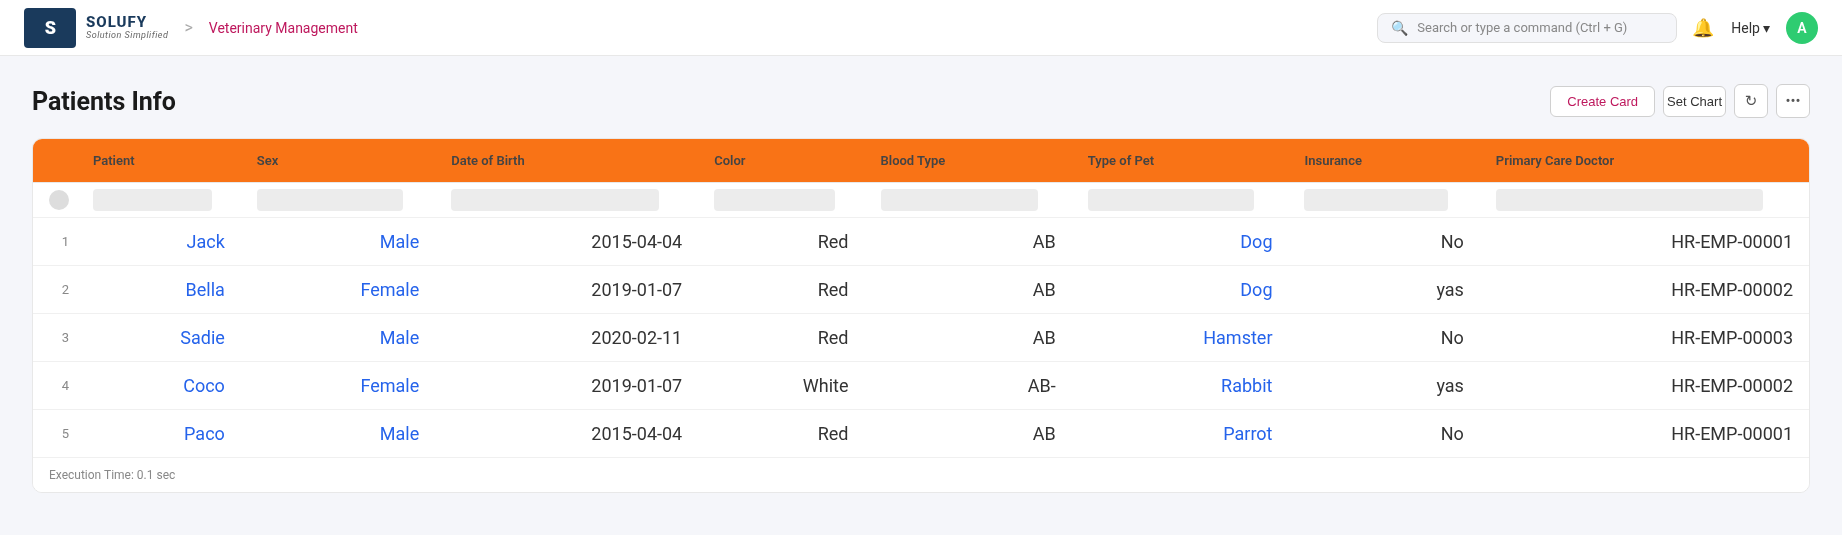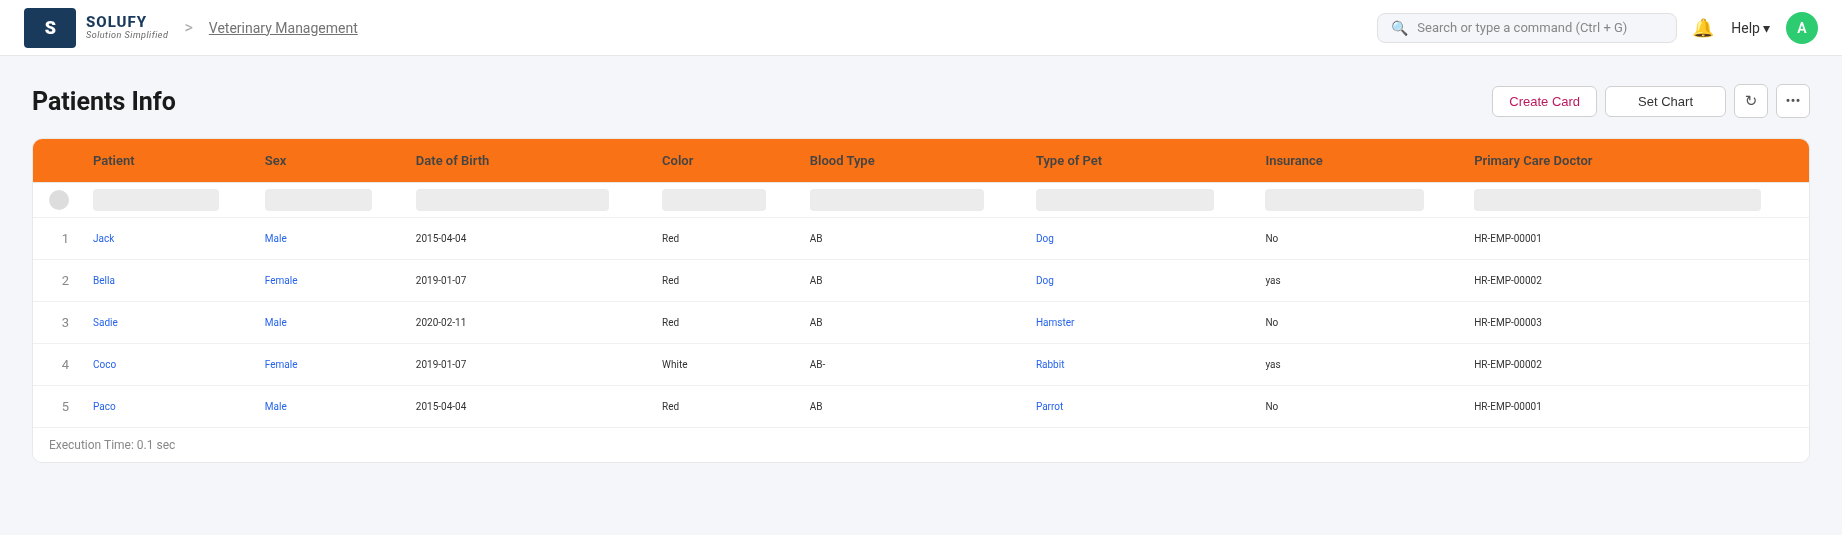--- a/index.html
+++ b/index.html
@@ -53,23 +53,22 @@
       font-size: 9px;
       color: #666;
       letter-spacing: 0.5px;
       font-style: italic;
     }
     .breadcrumb-sep {
       color: #aaa;
       font-size: 16px;
     }
     .breadcrumb-label {
-      color: #737373;
+      color: #be185d;
       font-size: 14px;
-      text-decoration: underline;
     }
     .header-spacer { flex: 1; }
     .search-bar {
       display: flex;
       align-items: center;
       background: #f5f6fa;
       border: 1px solid #e0e0e0;
       border-radius: 8px;
       padding: 6px 14px;
       gap: 8px;
@@ -143,21 +142,21 @@
       padding: 7px 16px;
       font-size: 13px;
       color: #be185d;
       cursor: pointer;
       font-weight: 500;
     }
     .btn-set-chart {
       background: #fff;
       border: 1px solid #d0d0d0;
       border-radius: 6px;
-      padding: 7px 32px;
+      padding: 7px 3px;
       font-size: 13px;
       color: #333;
       cursor: pointer;
       font-weight: 500;
     }
     .btn-icon {
       background: #fff;
       border: 1px solid #d0d0d0;
       border-radius: 6px;
       width: 34px;
@@ -218,22 +217,23 @@
     }
 
     tbody tr {
       border-bottom: 1px solid #f0f0f0;
     }
     tbody tr:last-of-type {
       border-bottom: none;
     }
     td {
       padding: 13px 16px;
-      font-size: 10px;
+      font-size: 18px;
       color: #333;
+      text-align: right;
     }
     td:first-child {
       color: #888;
       font-size: 13px;
       width: 40px;
       text-align: right;
       padding-right: 8px;
     }
     .link-cell {
       color: #2563eb;

